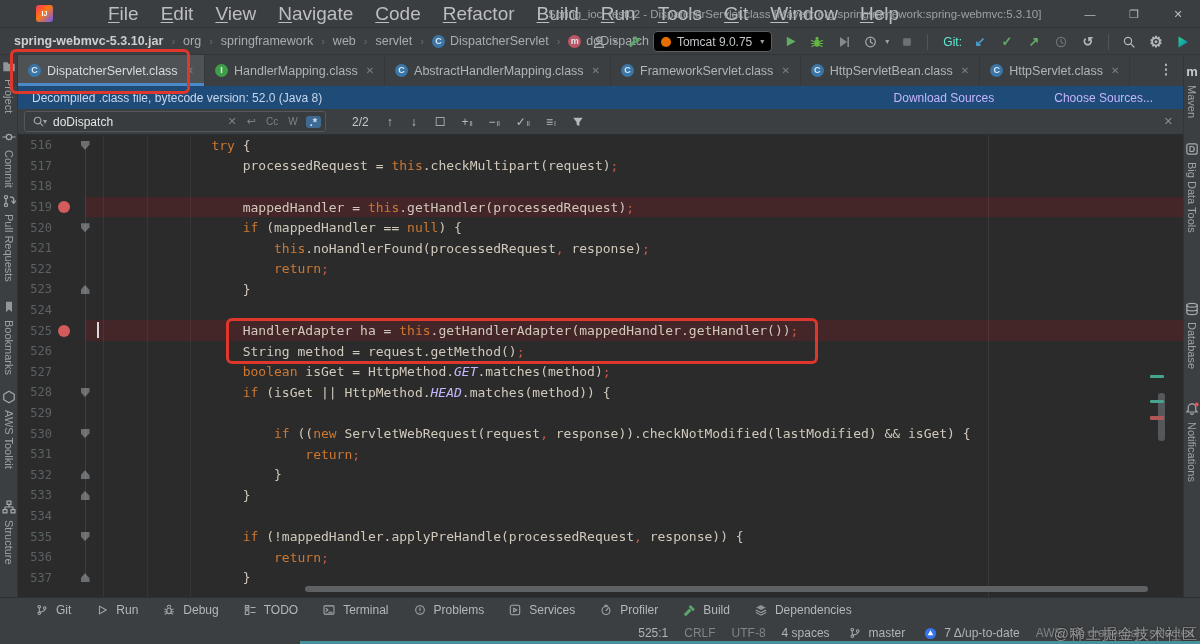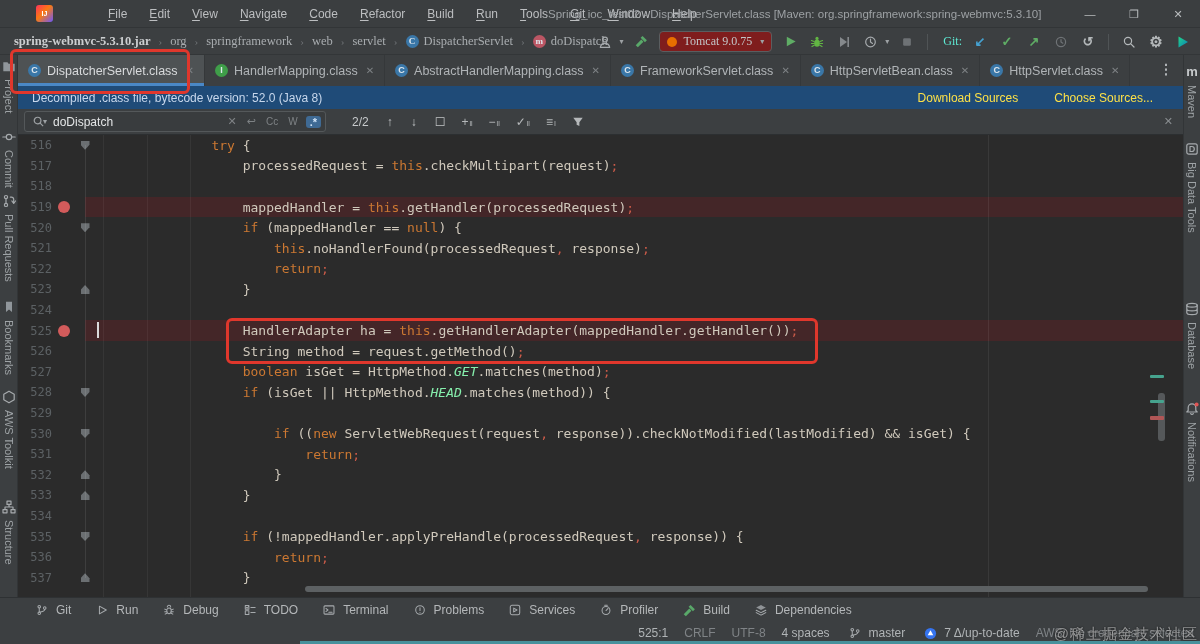--- a/index.html
+++ b/index.html
@@ -2,40 +2,40 @@
 <html><head>
 <meta charset="utf-8">
 <style>
   html,body{margin:0;padding:0;background:#222;}
   #app{position:relative;width:1200px;height:644px;overflow:hidden;background:#3c3f41;
        font-family:"Liberation Sans",sans-serif;color:#bcbec0;font-size:12px;-webkit-font-smoothing:antialiased;}
   
   .titlebar{position:absolute;left:0;top:0;width:100%;height:28px;background:#3b3e40;display:flex;align-items:center;border-bottom:1px solid #323537;box-sizing:border-box;}
   .logo{width:17px;height:17px;margin-left:36px;border-radius:3px;background:linear-gradient(135deg,#fe315d 0%,#f97a12 45%,#6b57ff 100%);display:inline-flex;align-items:center;justify-content:center;font-size:7px;font-weight:bold;color:#fff;}
   .menu{display:flex;margin-left:46px;gap:4px;}
-  .menu-item{padding:3px 9px;color:#bcbec0;font-size:12px;border-radius:3px;cursor:default;}
+  .menu-item{padding:3px 9px;color:#bcbec0;font-size:19px;border-radius:3px;cursor:default;}
   .menu-item u{text-decoration:underline;text-underline-offset:2px;}
   .wtitle{position:absolute;left:548px;top:0;height:28px;line-height:28px;color:#9da1a4;font-size:11.5px;white-space:nowrap;}
   .wctrls{position:absolute;right:0;top:0;height:28px;display:flex;align-items:center;}
   .wctrls span{width:44px;text-align:center;color:#b9bcbe;font-size:11px;line-height:28px;}
   
-  .navbar{position:absolute;left:0;top:28px;width:100%;height:27px;background:#3c3f41;display:flex;align-items:center;border-bottom:1px solid #333638;box-sizing:border-box;font-family:Liberation Serif, serif;}
+  .navbar{position:absolute;left:0;top:28px;width:100%;height:27px;background:#3c3f41;display:flex;align-items:center;border-bottom:1px solid #333638;box-sizing:border-box;}
   .crumbs{display:flex;align-items:center;margin-left:12px;white-space:nowrap;}
   .crumb{color:#a9adb0;font-size:12.5px;display:inline-flex;align-items:center;gap:5px;padding:0 2px;}
   .crumb.bold{font-weight:bold;color:#ccced0;}
   .crumb-sep{color:#6c7073;margin:0 6px;font-size:11px;}
   .ficon{display:inline-flex;width:13px;height:13px;border-radius:50%;font-size:9px;font-weight:bold;color:#dfe6ec;align-items:center;justify-content:center;line-height:13px;}
   .ficon.class{background:#3a77a8;}
   .ficon.interface{background:#3f9e49;}
   .ficon.method{background:#bb5664;}
   .rtools{position:absolute;right:8px;top:0;height:27px;display:flex;align-items:center;gap:9px;}
   .ticon{display:inline-flex;align-items:center;justify-content:center;width:18px;height:18px;}
   .tglyph{font-size:13px;font-weight:bold;line-height:18px;}
   .caret-down{font-size:8px;color:#9da1a4;margin-left:-4px;}
-  .runchip{display:flex;align-items:center;gap:6px;border:1px solid #5a5e60;border-radius:4px;height:19px;padding:0 7px;color:#c3c6c8;font-size:12px;background:#7f1d1d;}
+  .runchip{display:flex;align-items:center;gap:6px;border:1px solid #5a5e60;border-radius:4px;height:19px;padding:0 7px;color:#c3c6c8;font-size:12px;background:#000000;}
   .tomcat-dot{width:10px;height:10px;border-radius:50%;background:#e76f00;display:inline-block;}
   .tb-label{color:#5eead4;font-size:12px;margin-left:4px;}
   .tsep{width:1px;height:16px;background:#505456;margin:0 2px;}
   
   .midrow{position:absolute;left:0;top:55px;width:100%;height:542px;display:flex;}
   .stripe{position:relative;background:#3c3f41;overflow:hidden;}
   .stripe.left{width:18px;border-right:1px solid #323537;box-sizing:border-box;}
   .stripe.right{width:17px;border-left:1px solid #323537;box-sizing:border-box;}
   .sgroup{position:absolute;left:0;right:0;display:flex;flex-direction:column;align-items:center;gap:4px;}
   .slabel{writing-mode:vertical-rl;text-orientation:mixed;font-size:11px;color:#9ea3a6;white-space:nowrap;}
@@ -44,21 +44,21 @@
   .tabbar{height:31px;background:#3c3f41;display:flex;align-items:stretch;position:relative;flex:none;}
   .tabs{display:flex;}
   .tab{display:flex;align-items:center;gap:6px;padding:0 10px;font-size:12.5px;color:#b0b4b7;border-right:1px solid #35383a;position:relative;}
   .tab .close{color:#7e8285;font-size:10px;margin-left:2px;}
   .tab.active{background:#4e5254;color:#d8dadc;}
   .tab.active::after{content:"";position:absolute;left:0;right:0;bottom:0;height:3px;background:#4a88c7;}
   .moredots{position:absolute;right:10px;top:6px;color:#b0b4b7;font-size:14px;font-weight:bold;}
   
   .banner{height:23px;background:#1f4b78;display:flex;align-items:center;padding:0 14px;font-size:12px;color:#c7d7ec;flex:none;}
   .blinks{margin-left:auto;display:flex;gap:36px;margin-right:16px;}
-  .blinks a{color:#fde047;cursor:pointer;}
+  .blinks a{color:#c4b5fd;cursor:pointer;margin-left:24px;}
   
   .findbar{height:25px;background:#3c3f41;border-bottom:1px solid #2c2f31;display:flex;align-items:center;flex:none;font-size:12px;position:relative;}
   .findfield{display:flex;align-items:center;height:19px;margin-left:6px;width:292px;background:#393c3e;border:1px solid #54585a;border-radius:3px;padding:0 4px;}
   .findfield .q{color:#e3e5e6;margin-left:6px;flex:0 0 auto;}
   .fico{color:#7e8285;margin-left:10px;font-size:11px;}
   .fico.lett{font-size:10px;letter-spacing:0;}
   .regex-chip{background:#3f6a94;color:#d3e5f8;border-radius:3px;padding:0 4px;font-size:11px;margin-left:8px;font-weight:bold;}
   .fcount{color:#c7cacc;margin-left:26px;}
   .fnav{color:#c0c3c5;margin-left:18px;font-size:12px;}
   .fgroup{display:flex;align-items:baseline;color:#b5b8ba;margin-left:16px;font-size:12px;}
@@ -72,21 +72,21 @@
   .bpcell{position:relative;width:24px;flex:none;display:flex;align-items:center;justify-content:center;}
   .bpdot{width:12px;height:12px;border-radius:50%;background:#d25b5b;}
   .foldcell{position:relative;width:18px;flex:none;display:flex;align-items:center;justify-content:center;}
   .fold{width:9px;height:9px;background:#6b6f72;}
   .fopen{clip-path:polygon(0 0,100% 0,100% 45%,50% 100%,0 45%);}
   .fclose2{clip-path:polygon(50% 0,100% 55%,100% 100%,0 100%,0 55%);}
   .codetext{position:relative;flex:1;color:#d0c9bc;}
   .tk-k{color:#cc7832;}
   .tk-p{color:#d0c9bc;}
   .tk-s{color:#cb5b49;}
-  .tk-it{color:#86efac;font-style:italic;}
+  .tk-it{color:#c4b5fd;font-style:italic;}
   .caret{position:absolute;left:79px;top:2px;width:1.5px;height:16px;background:#dadada;}
   .guide{position:absolute;top:0;bottom:0;width:1px;background:rgba(255,255,255,0.055);}
   .marginline{position:absolute;top:0;bottom:0;left:970px;width:1px;background:rgba(255,255,255,0.07);}
   .foldline{position:absolute;left:67px;top:10px;height:433px;width:1px;background:rgba(255,255,255,0.09);}
   .hscroll{position:absolute;left:287px;top:451px;width:843px;height:6px;border-radius:3px;background:#5d6163;}
   .stripe-mark{position:absolute;border-radius:1px;}
   .vthumb{position:absolute;left:1140px;top:258px;width:7px;height:48px;border-radius:3px;background:#55585a;}
   
   .bottombar{position:absolute;left:0;top:597px;width:100%;height:25px;background:#3c3f41;border-top:1px solid #2e3133;box-sizing:border-box;display:flex;align-items:center;padding-left:26px;gap:8px;}
   .bw{display:flex;align-items:center;gap:5px;padding:2px 7px;color:#b4b7b9;font-size:12px;}

